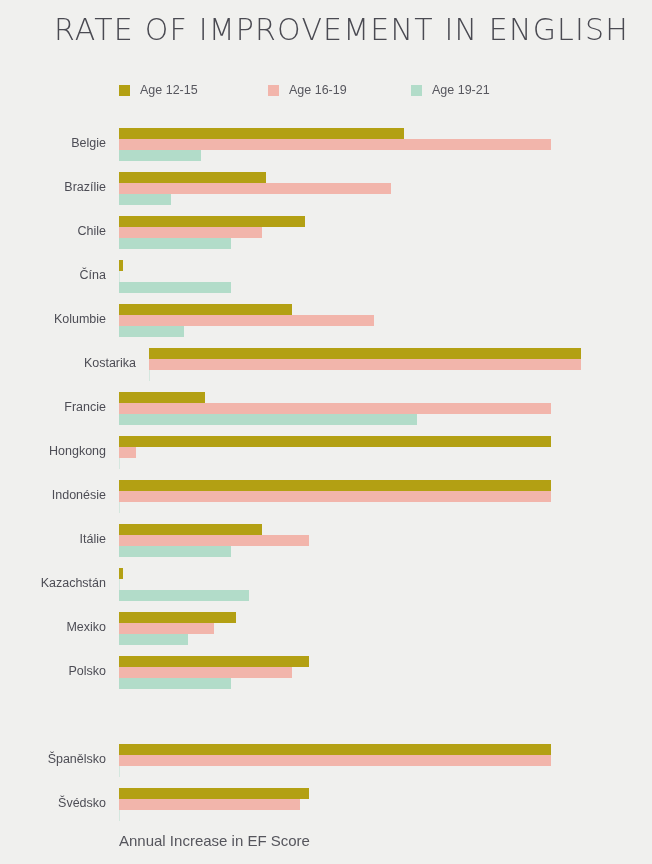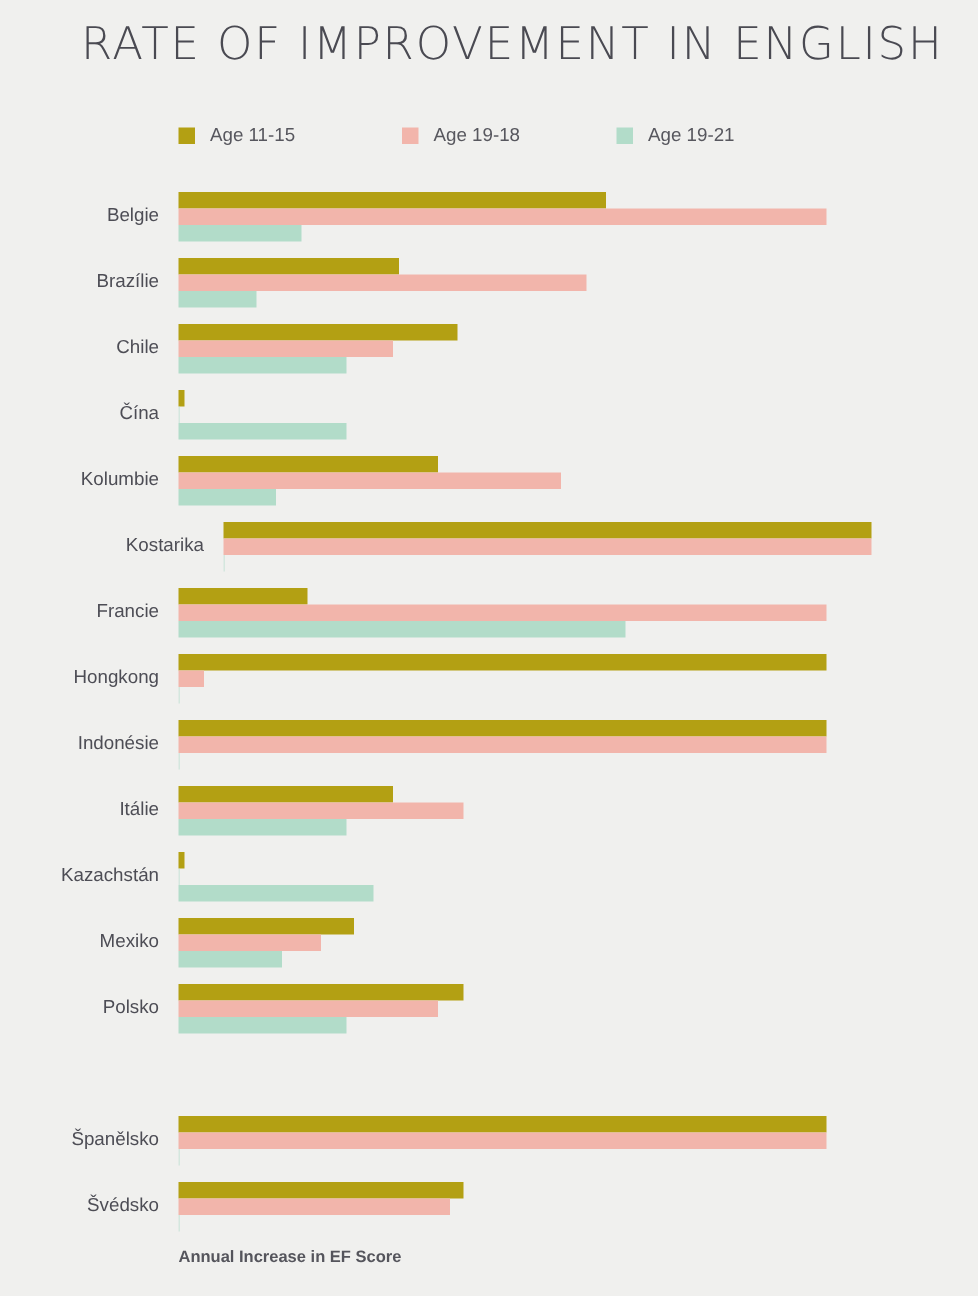--- a/index.html
+++ b/index.html
@@ -98,41 +98,40 @@
     min-width: 1px;
   }
   .bar.s0 { top: 0px; }
   .bar.s1 { top: 11px; }
   .bar.s2 { top: 22px; }
 
   .axis-note {
     position: absolute;
     left: 119px;
     top: 832px;
-    font-size: 11px;
+    font-size: 15px;
     color: #55555c;
     white-space: nowrap;
-    font-weight: bold;
   }
 </style>
 </head>
 <body>
 
 <div id="chart-root">
 
   <div class="chart-title">RATE OF IMPROVEMENT IN ENGLISH</div>
 
   <div class="legend" id="legend">
       <div class="legend-item" style="left: 0px;">
         <span class="legend-swatch" style="background: rgb(179, 160, 19);"></span>
-        <span class="legend-label">Age 11-15</span>
+        <span class="legend-label">Age 12-15</span>
       </div>
       <div class="legend-item" style="left: 149px;">
         <span class="legend-swatch" style="background: rgb(242, 181, 171);"></span>
-        <span class="legend-label">Age 19-18</span>
+        <span class="legend-label">Age 16-19</span>
       </div>
       <div class="legend-item" style="left: 292px;">
         <span class="legend-swatch" style="background: rgb(178, 220, 201);"></span>
         <span class="legend-label">Age 19-21</span>
       </div>
     </div>
 
   <div class="plot" id="plot">
       <div class="row-group" style="top: 128px;">
         <div class="row-label">Belgie</div>

